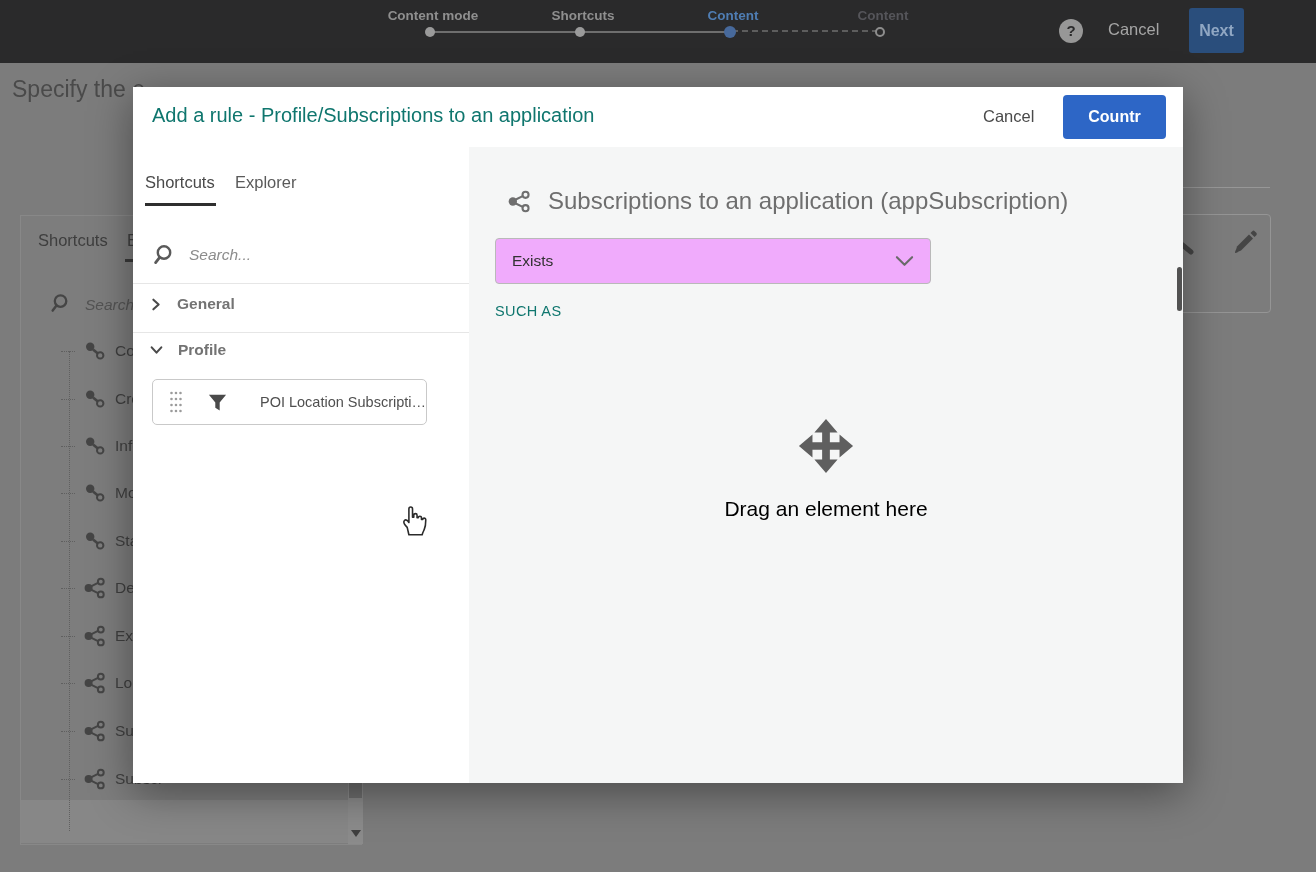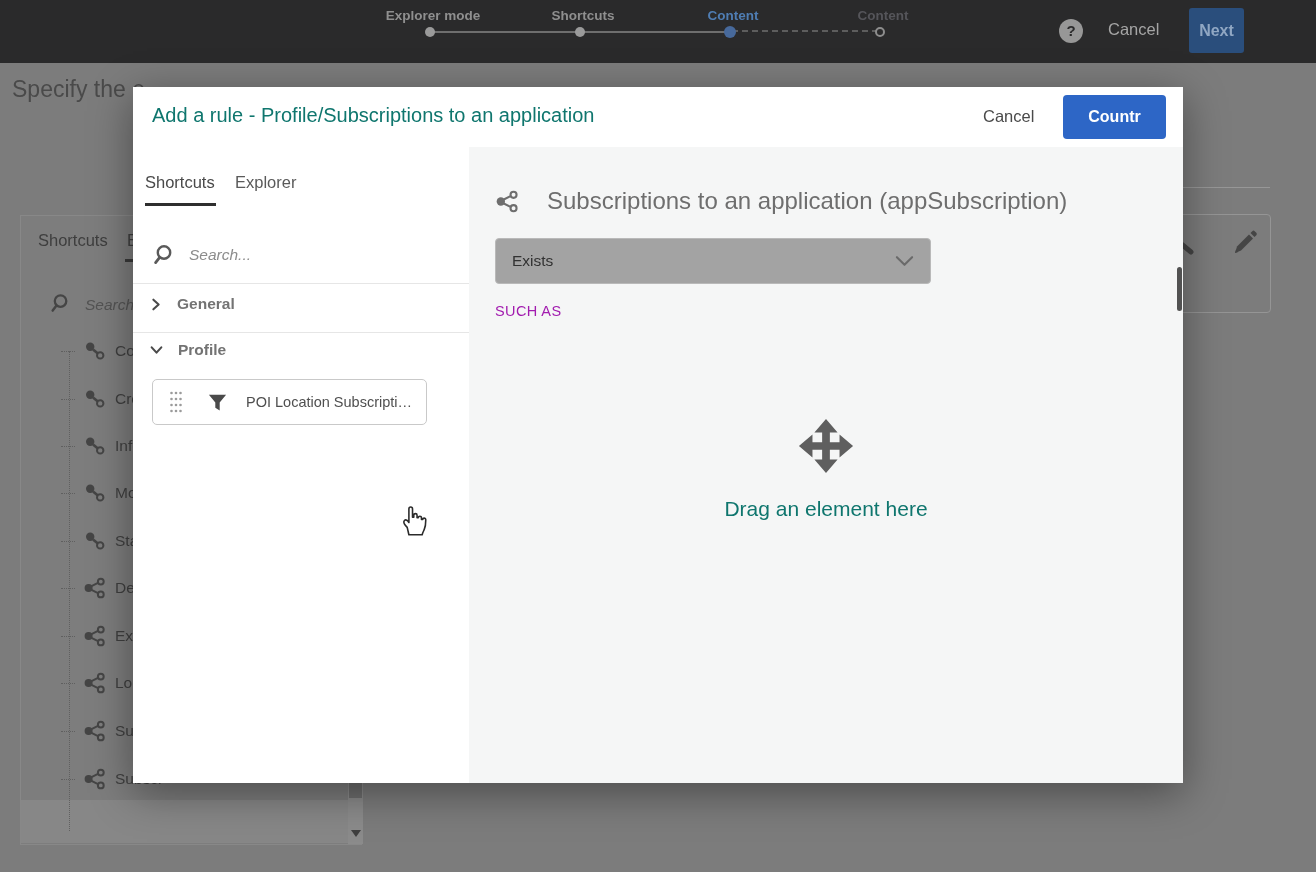--- a/index.html
+++ b/index.html
@@ -51,36 +51,36 @@
   .pane-divider { position:absolute; left:0; width:336px; height:1px; background:#e6e6e6; }
   .search-wrap { position:absolute; left:20px; top:92px; width:300px; height:32px; display:flex; align-items:center; gap:12px; }
   .search-wrap input { border:none; outline:none; background:transparent; font-size:15.5px; font-style:italic; color:#555; width:220px; font-family:inherit; }
   .search-wrap input::placeholder { color:#8c8c8c; }
   .section-row { position:absolute; left:16px; display:flex; align-items:center; gap:14px; cursor:pointer; }
   .section-row .lbl { font-size:15.5px; font-weight:700; color:#737373; }
   .poi-card { position:absolute; left:19px; top:232px; width:275px; height:46px; border:1px solid #c9c9c9; border-radius:5px; background:#fff; display:flex; align-items:center; cursor:grab; }
   .poi-card .lbl { font-size:14.5px; color:#4f4f4f; white-space:nowrap; }
 
   .right-pane { position:absolute; left:336px; top:60px; width:714px; height:636px; background:#f5f6f6; }
-  .rule-title-row { position:absolute; left:26px; top:40px; display:flex; align-items:center; gap:27px; color:#6e6e6e;justify-content:center; }
+  .rule-title-row { position:absolute; left:38px; top:40px; display:flex; align-items:center; gap:16px; color:#6e6e6e;justify-content:center; }
   .rule-title { font-size:24px; font-weight:300; color:#6e6e6e; }
-  .operator-select { position:absolute; left:26px; top:91px; width:436px; height:46px; background:#a3a3a3; border:1px solid #b9b9b9; border-radius:4px; display:flex; align-items:center; justify-content:space-between; padding:0 16px; cursor:pointer; }
+  .operator-select { position:absolute; left:26px; top:91px; width:436px; height:46px; background:#f0abfc; border:1px solid #b9b9b9; border-radius:4px; display:flex; align-items:center; justify-content:space-between; padding:0 16px; cursor:pointer; }
   .operator-select .val { font-size:15.5px; color:#323232; }
-  .such-as { position:absolute; left:26px; top:156px; font-size:14.5px; color:#a21caf; letter-spacing:.4px; }
+  .such-as { position:absolute; left:26px; top:156px; font-size:14.5px; color:#0f766e; letter-spacing:.4px; }
   .drop-zone { position:absolute; left:157px; top:270px; width:400px; height:200px; display:flex; flex-direction:column; align-items:center; }
-  .drop-hint { margin-top:18px; width:210px; text-align:center; font-size:21px; line-height:1.5; color:#0f766e; }
+  .drop-hint { margin-top:18px; width:210px; text-align:center; font-size:21px; line-height:1.5; color:#000000; }
   .modal-scroll-thumb { position:absolute; left:1044px; top:180px; width:5px; height:44px; background:#525252; border-radius:2.5px; }
 
   .hand-cursor { position:absolute; left:266px; top:416px; width:30px; height:34px; z-index:9; }
 </style>
 </head>
 <body>
 
 <div class="topbar">
-  <span class="step-label" style="left:358px">Explorer mode</span>
+  <span class="step-label" style="left:358px">Content mode</span>
   <span class="step-label" style="left:508px">Shortcuts</span>
   <span class="step-label active" style="left:658px">Content</span>
   <span class="step-label upcoming" style="left:808px">Content</span>
   <div class="track-solid" style="left:430px; width:300px"></div>
   <div class="track-dashed" style="left:732px; width:146px"></div>
   <div class="dot" style="left:425px; top:27px; width:10px; height:10px"></div>
   <div class="dot" style="left:575px; top:27px; width:10px; height:10px"></div>
   <div class="dot blue" style="left:724px; top:26px; width:12px; height:12px"></div>
   <div class="dot hollow" style="left:875px; top:27px; width:10px; height:10px"></div>
   <div class="help-btn">?</div>
@@ -280,21 +280,21 @@
             <circle cx="7" cy="15" r="1.3"></circle>
             <circle cx="11.5" cy="15" r="1.3"></circle>
           <circle cx="2.5" cy="21" r="1.3"></circle>
             <circle cx="7" cy="21" r="1.3"></circle>
             <circle cx="11.5" cy="21" r="1.3"></circle>
         </g>
       </svg>
       <svg style="margin-left:24px" width="21" height="21" viewBox="0 0 22 22">
         <path d="M2 3 H20 L13.3 11 V19.5 L8.7 16.6 V11 Z" fill="#4a4a4a"></path>
       </svg>
-      <span class="lbl" style="margin-left:18px">POI Location Subscripti…</span>
+      <span class="lbl" style="margin-left:32px">POI Location Subscripti…</span>
     </div>
   </div>
 
   <div class="right-pane">
     <div class="rule-title-row">
       <svg width="25" height="25" viewBox="0 0 24 24">
         <g stroke="#6e6e6e" fill="none" stroke-width="2">
             <line x1="7" y1="10.8" x2="15.5" y2="6.6"></line>
             <line x1="7" y1="13.2" x2="15.5" y2="17.4"></line>
             <circle cx="17.8" cy="5.6" r="2.9"></circle>

